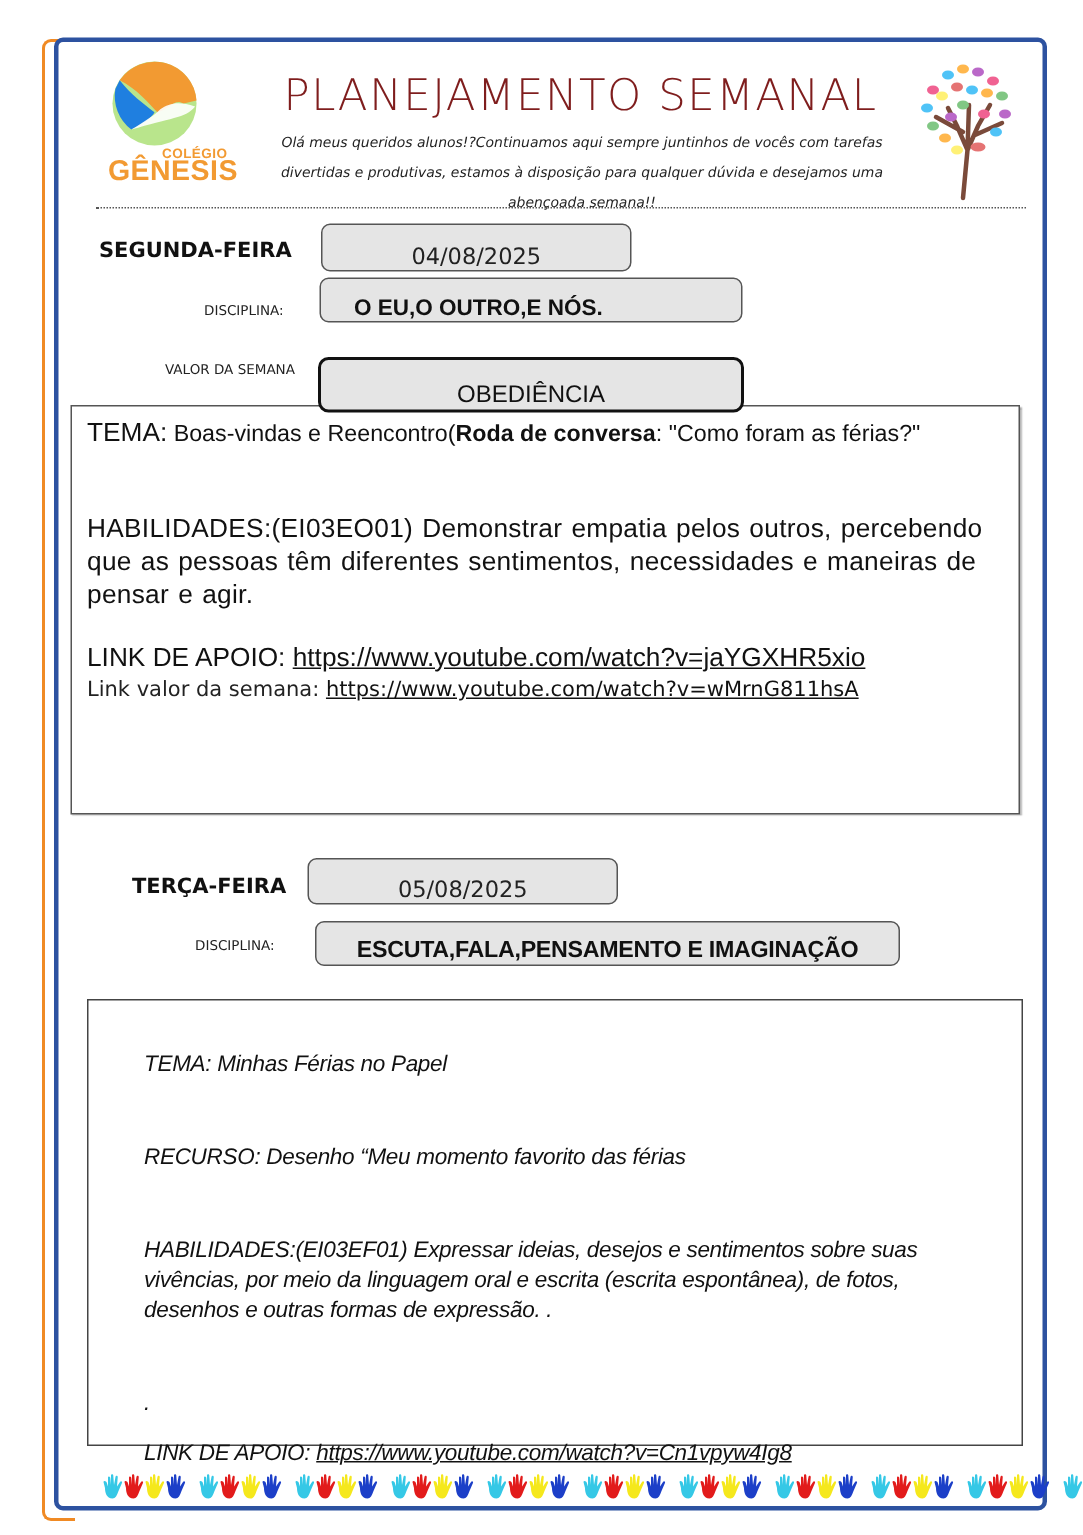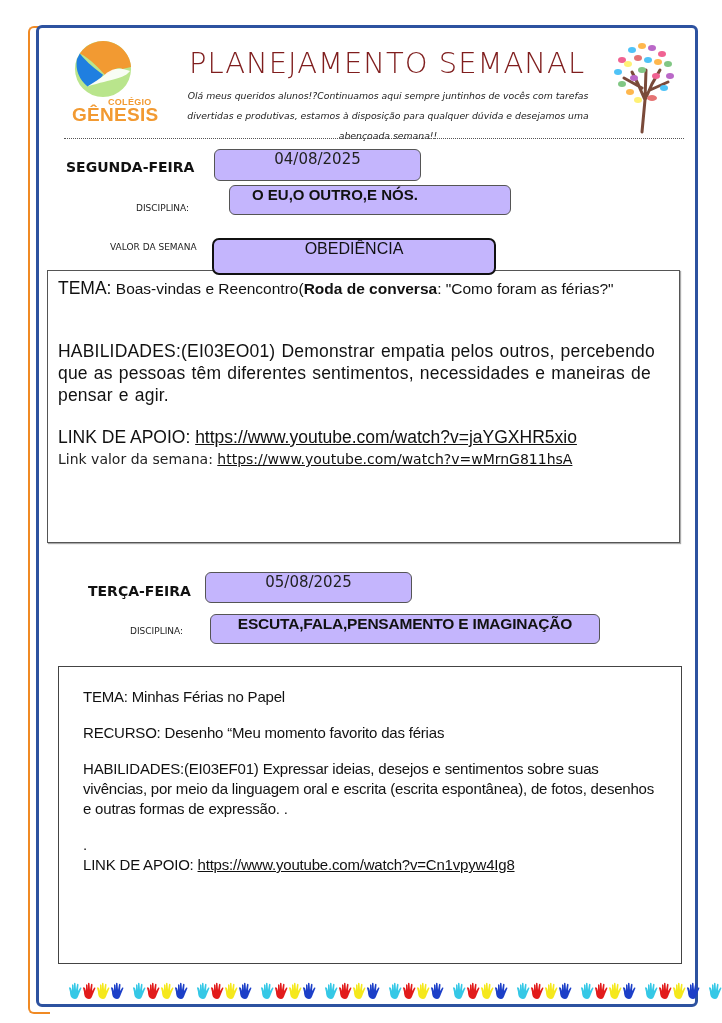--- a/index.html
+++ b/index.html
@@ -14,35 +14,35 @@
     .logo-name { position: absolute; left: 4px; top: 64px; font-size: 19px; color: #f29a32; font-weight: bold; letter-spacing: 0.3px; }
 
     .tree { position: absolute; left: 612px; top: 40px; width: 64px; height: 94px; }
 
     .title { position: absolute; left: 175px; top: 46px; width: 424px; text-align: center; font-family: "DejaVu Sans", sans-serif; font-size: 29px; color: #7f1d1d; letter-spacing: 1px; font-weight: 300; }
     .intro { position: absolute; left: 176px; top: 86px; width: 424px; text-align: center; font-family: "DejaVu Sans", sans-serif; font-size: 9.3px; line-height: 20px; color: #222; font-style: italic; }
     .dotline { position: absolute; left: 64px; top: 138px; width: 620px; border-top: 1.5px dotted #555; }
 
     .day-label { position: absolute; font-family: "DejaVu Sans", sans-serif; font-weight: bold; font-size: 14px; color: #111; }
     .small-label { position: absolute; font-family: "DejaVu Sans", sans-serif; font-size: 9px; color: #222; }
-    .box { position: absolute; border: 1px solid #555; border-radius: 6px; box-sizing: border-box; display: flex; align-items: flex-start; justify-content: center; background: #c4b5fd; }
+    .box { position: absolute; border: 1px solid #555; border-radius: 6px; box-sizing: border-box; display: flex; align-items: flex-end; justify-content: center; background: #e5e5e5; }
     .date-text { font-family: "DejaVu Sans", sans-serif; font-size: 15px; color: #222; }
     .disc-text { font-family: "Liberation Sans", sans-serif; font-weight: bold; font-size: 15px; color: #111; }
     .valor-box { border: 2.5px solid #111; border-radius: 7px; }
     .valor-text { font-family: "Liberation Sans", sans-serif; font-size: 16px; color: #111; }
 
     .content { position: absolute; border: 1.2px solid #555; box-sizing: border-box; background: #fff; box-shadow: 1px 1px 1px #aaa; }
     .c1 { left: 47px; top: 270px; width: 633px; height: 273px; padding: 6px 10px; font-size: 17.5px; line-height: 22px; }
     .c1 p { margin: 0; }
     .c1 .gap { height: 20px; }
     .link { text-decoration: underline; color: #111; }
     .link-valor { font-family: "DejaVu Sans", sans-serif; font-size: 14px; color: #222; }
 
     .c2 { left: 58px; top: 666px; width: 624px; height: 298px; padding: 20px 24px; font-size: 15px; line-height: 20px; letter-spacing: -0.2px; box-shadow: none; border-color: #444; }
-    .c2 p { margin: 0; }
+    .c2 p { margin: 13px; font-style: italic; }
     .c2 .gap { height: 16px; }
 
     .hands { position: absolute; left: 68px; top: 982px; height: 22px; display: flex; gap: 1px; }
     .hand { width: 14px; height: 18px; position: relative; }
     .hand-group { display: flex; margin-right: 7px; }
   </style>
 </head>
 <body>
 
 <div class="frame-orange"></div>
@@ -88,21 +88,21 @@
   </g>
 </svg>
 
 <div class="dotline"></div>
 
 <div class="day-label" style="left:66px; top:159px;">SEGUNDA-FEIRA</div>
 <div class="box" style="left:214px; top:149px; width:207px; height:32px;">
   <span class="date-text">04/08/2025</span>
 </div>
 <div class="small-label" style="left:136px; top:203px;">DISCIPLINA:</div>
-<div class="box" style="left:213px; top:185px; width:282px; height:30px; justify-content:flex-start; padding-left:22px;margin-left:16px;">
+<div class="box" style="left:213px; top:185px; width:282px; height:30px; justify-content:flex-start; padding-left:22px;">
   <span class="disc-text">O EU,O OUTRO,E NÓS.</span>
 </div>
 <div class="small-label" style="left:110px; top:242px;">VALOR DA SEMANA</div>
 <div class="content c1">
   <p><span>TEMA:</span><span style="font-size:15.5px;"> Boas-vindas e Reencontro(</span><b style="font-size:15.5px;">Roda de conversa</b><span style="font-size:15.5px;">: "Como foram as férias?"</span></p>
   <div class="gap"></div>
   <div class="gap"></div>
   <p style="letter-spacing:0.2px; word-spacing:1px;">HABILIDADES:(EI03EO01)  Demonstrar empatia pelos outros, percebendo que as pessoas têm diferentes sentimentos, necessidades e maneiras de pensar e agir.</p>
   <div class="gap"></div>
   <p><span>LINK DE APOIO: </span><a class="link">https://www.youtube.com/watch?v=jaYGXHR5xio</a></p>

